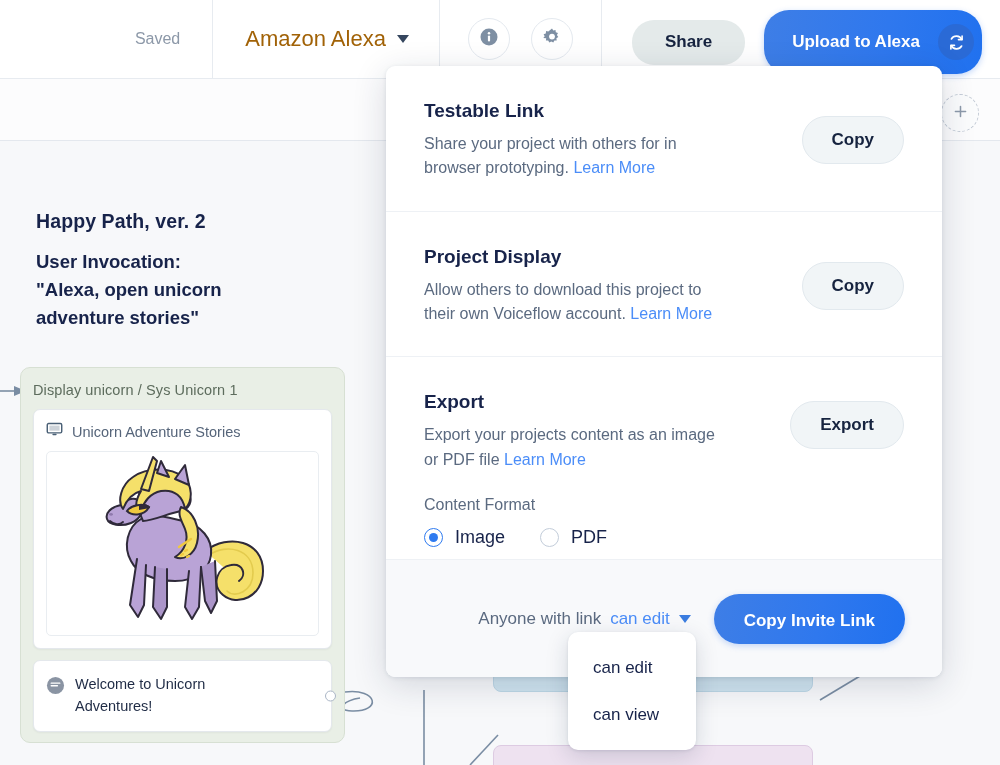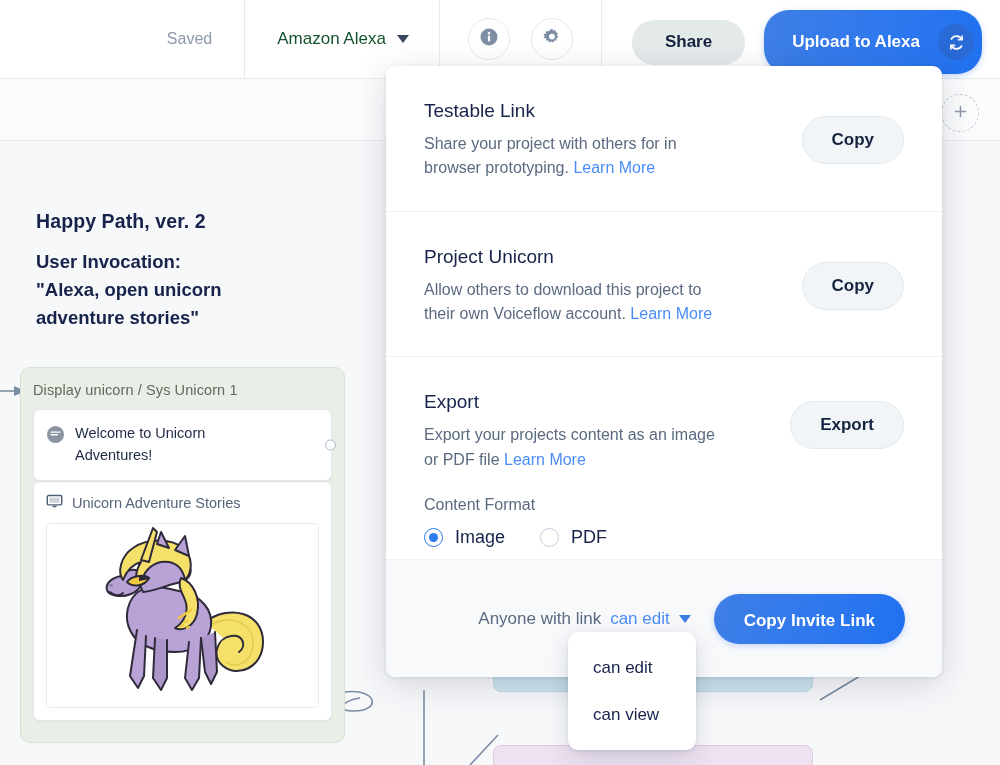--- a/index.html
+++ b/index.html
@@ -68,21 +68,21 @@
   .header {
     position: absolute; left: 0; top: 0; width: 1000px; height: 79px;
     background: #ffffff; border-bottom: 1px solid #e7ebf0;
     display: flex; align-items: center; justify-content: flex-end;
     z-index: 20;
   }
   .hdr-cell { height: 79px; display: flex; align-items: center; }
   .hdr-sep { border-left: 1px solid #e7ebf0; }
   .saved-text { font-size: 16px; color: #8c98a8; padding: 0 32px; }
   .platform { padding: 0 30px 0 32px; display: flex; align-items: center; gap: 11px; }
-  .platform-name { font-size: 17px; color: #14532d; }
+  .platform-name { font-size: 22px; color: #a16207; }
   .caret { width: 0; height: 0; border-left: 6px solid transparent;
            border-right: 6px solid transparent; border-top: 8px solid #35465e; }
   .icon-group { padding: 0 28px; display: flex; align-items: center; gap: 21px; }
   .icon-circle {
     width: 42px; height: 42px; border-radius: 50%;
     border: 1px solid #e4e9ef; background: #fff;
     display: flex; align-items: center; justify-content: center;
   }
   .actions { padding: 6px 18px 0 30px; display: flex; align-items: center; gap: 19px; }
   .btn-share {
@@ -118,21 +118,21 @@
   
   .popover {
     position: absolute; left: 386px; top: 66px; width: 556px; height: 611px;
     background: #ffffff; border-radius: 9px;
     box-shadow: 0 8px 34px rgba(24,40,70,.16), 0 1px 4px rgba(24,40,70,.10);
     z-index: 30; overflow: visible;
   }
   .pop-section { padding: 34px 38px 30px 38px; position: relative; display: flex; }
   .pop-section + .pop-section { border-top: 1px solid #eef1f5; }
   .pop-body { flex: 1; padding-right: 10px; }
-  .pop-title { font-size: 19px; font-weight: normal; color: #17234a; margin-bottom: 10px; }
+  .pop-title { font-size: 19px; font-weight: bold; color: #17234a; margin-bottom: 10px; }
   .pop-desc { font-size: 16px; color: #5b6a80; line-height: 1.52; max-width: 300px; }
   .link { color: #4b8df8; cursor: pointer; }
   .pill-btn {
     align-self: center; background: #f1f5f7; color: #16233f;
     border: 1px solid #e2e9ee; border-radius: 24px;
     height: 48px; padding: 0 29px; font-size: 17px; font-weight: bold;
     cursor: pointer; font-family: "Liberation Sans", sans-serif; white-space: nowrap;
   }
   .format-label { font-size: 16px; color: #5b6a80; margin: 24px 0 13px 0; }
   .radio-row { display: flex; align-items: center; gap: 35px; }
@@ -198,32 +198,20 @@
     <div class="canvas-note note-1">Happy Path, ver. 2</div>
     <div class="canvas-note note-2" style="white-space:pre-line">User Invocation:
 "Alexa, open unicorn
 adventure stories"</div>
 
     <div class="ghost-block ghost-blue"></div>
     <div class="ghost-block ghost-pink"></div>
 
     <div class="flow-card">
       <div class="flow-card-title">Display unicorn / Sys Unicorn 1</div>
-
-      <div class="block block-msg">
-        <span style="margin-top:2px">
-          <svg width="19" height="19" viewBox="0 0 20 20">
-            <circle cx="10" cy="10" r="9" fill="#8a94a3"></circle>
-            <path d="M5.5 7.5h9M5.5 10.3h6.5" stroke="#fff" stroke-width="1.5" stroke-linecap="round"></path>
-            <path d="M7 14.5 L 10 11.5 L 12 13.5 Z" fill="#8a94a3"></path>
-          </svg>
-        </span>
-        <span class="block-msg-text">Welcome to Unicorn Adventures!</span>
-        <span class="port"></span>
-      </div>
 
       <div class="block block-speak">
         <div class="block-head">
           <span>
             <svg width="17" height="17" viewBox="0 0 20 20">
               <rect x="1.5" y="3" width="17" height="11" rx="1.6" fill="none" stroke="#4a6076" stroke-width="1.7"></rect>
               <rect x="4" y="5.4" width="12" height="6" fill="#4a6076" opacity=".28"></rect>
               <rect x="7.5" y="15" width="5" height="1.8" rx=".8" fill="#4a6076"></rect>
             </svg>
           </span>
@@ -269,20 +257,32 @@
 
             <g stroke="#f0c93f" stroke-width="2.4" stroke-linecap="round">
               <path d="M82 92 L 94 84"></path>
                 <path d="M84 100 L 86 99"></path>
                 <path d="M90 102 L 92 101"></path>
                 <path d="M88 96 L 90 95"></path>
             </g>
           </svg>
         </div>
       </div>
+
+      <div class="block block-msg">
+        <span style="margin-top:2px">
+          <svg width="19" height="19" viewBox="0 0 20 20">
+            <circle cx="10" cy="10" r="9" fill="#8a94a3"></circle>
+            <path d="M5.5 7.5h9M5.5 10.3h6.5" stroke="#fff" stroke-width="1.5" stroke-linecap="round"></path>
+            <path d="M7 14.5 L 10 11.5 L 12 13.5 Z" fill="#8a94a3"></path>
+          </svg>
+        </span>
+        <span class="block-msg-text">Welcome to Unicorn Adventures!</span>
+        <span class="port"></span>
+      </div>
     </div>
   </div>
 
   <div class="subbar"></div>
   <div class="add-step">
     <span>
       <svg width="17" height="17" viewBox="0 0 20 20">
         <path d="M10 4v12M4 10h12" stroke="#8c99aa" stroke-width="1.8" stroke-linecap="round"></path>
       </svg>
     </span>
@@ -338,21 +338,21 @@
     <div class="pop-section">
       <div class="pop-body">
         <div class="pop-title">Testable Link</div>
         <div class="pop-desc"><span>Share your project with others for in browser prototyping. </span><span class="link">Learn More</span></div>
       </div>
       <button class="pill-btn">Copy</button>
     </div>
 
     <div class="pop-section">
       <div class="pop-body">
-        <div class="pop-title">Project Unicorn</div>
+        <div class="pop-title">Project Display</div>
         <div class="pop-desc"><span>Allow others to download this project to their own Voiceflow account. </span><span class="link">Learn More</span></div>
       </div>
       <button class="pill-btn">Copy</button>
     </div>
 
     <div class="pop-section">
       <div class="pop-body">
         <div class="pop-title">Export</div>
         <div class="pop-desc"><span>Export your projects content as an image or PDF file </span><span class="link">Learn More</span></div>
         <div class="format-label">Content Format</div>

